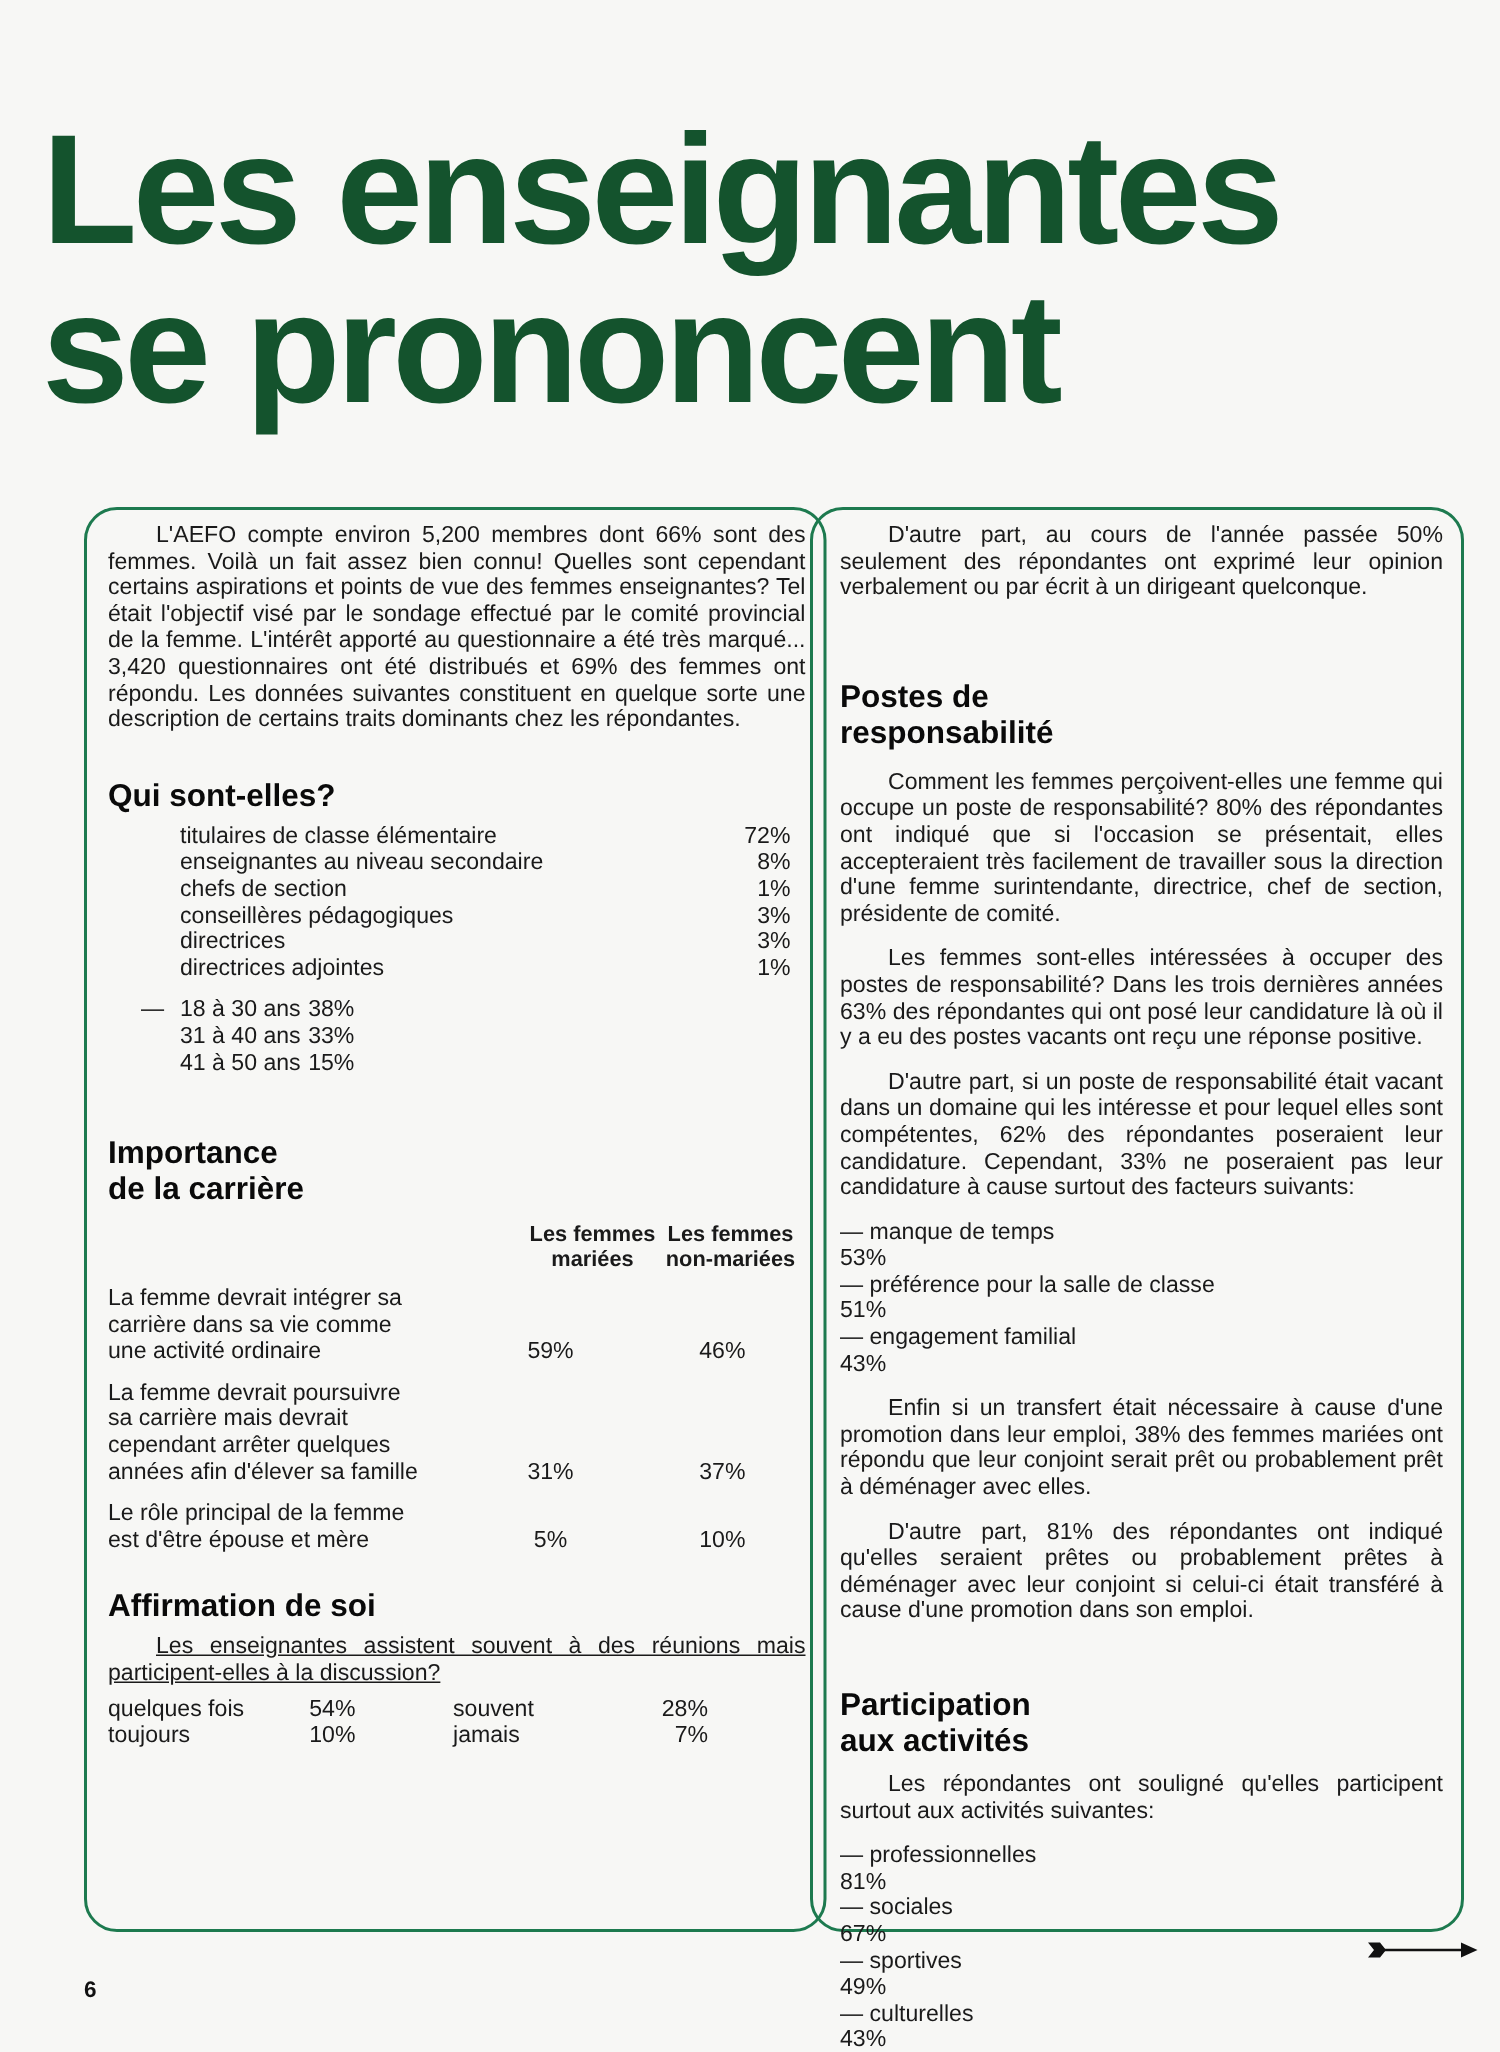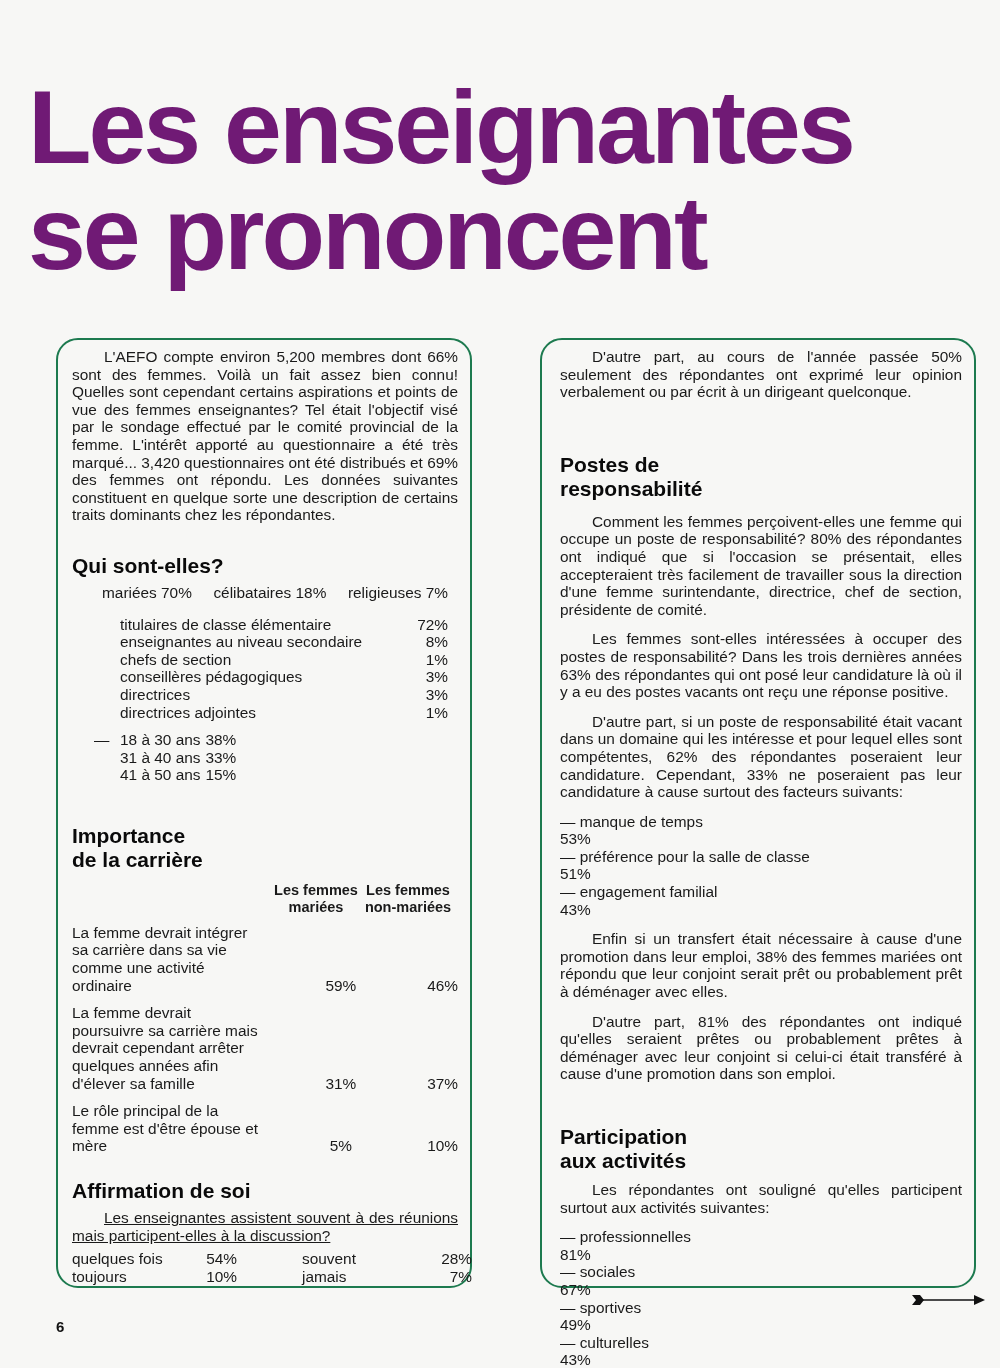--- a/index.html
+++ b/index.html
@@ -11,35 +11,35 @@
     position: relative;
     overflow: hidden;
   }
   .title {
     position: absolute; left: 28px; top: 74px;
     font-family: "Liberation Sans", sans-serif;
     font-weight: bold;
     font-size: 104px;
     line-height: 106px;
     letter-spacing: -3px;
-    color: #701a75;
+    color: #14532d;
     transform: scaleX(1.0);
     margin: 0;
   }
   .title span { display: block; }
   .box {
     position: absolute;
     border: 2.5px solid #1d7a4f;
     border-radius: 22px;
     box-sizing: border-box;
     font-size: 15.4px;
     line-height: 17.6px;
     color: #1a1a1a;
   }
-  .box.left { left: 56px; top: 338px; width: 416px; height: 950px; padding: 8px 12px 10px 14px; }
+  .box.left { left: 56px; top: 338px; width: 495px; height: 950px; padding: 8px 12px 10px 14px; }
   .box.right { left: 540px; top: 338px; width: 436px; height: 950px; padding: 8px 12px 10px 18px; }
   p { margin: 0 0 12px 0; text-align: justify; text-indent: 32px; }
   h2 {
     font-weight: bold; font-size: 21px; line-height: 24px; margin: 0 0 6px 0; color: #0a0a0a;
   }
   .row { display: flex; justify-content: space-between; }
   .status-line { display: flex; justify-content: space-between; padding: 0 10px 0 30px; margin: 2px 0 14px 0; }
   .roles { padding-left: 48px; padding-right: 10px; margin-bottom: 10px; }
   .ages { padding-left: 22px; margin-bottom: 40px; }
   .ages .agerow { display: flex; }
@@ -64,25 +64,20 @@
 
 <h1 class="title">
   <span>Les enseignantes</span>
   <span>se prononcent</span>
 </h1>
 
 <div class="box left">
   <p style="margin-bottom:30px;">L'AEFO compte environ 5,200 membres dont 66% sont des femmes. Voilà un fait assez bien connu! Quelles sont cependant certains aspirations et points de vue des femmes enseignantes? Tel était l'objectif visé par le sondage effectué par le comité provincial de la femme. L'intérêt apporté au questionnaire a été très marqué... 3,420 questionnaires ont été distribués et 69% des femmes ont répondu. Les données suivantes constituent en quelque sorte une description de certains traits dominants chez les répondantes.</p>
 
   <h2>Qui sont-elles?</h2>
-  <div class="status-line">
-    <span><span>mariées</span> <span>70%</span></span>
-    <span><span>célibataires</span> <span>18%</span></span>
-    <span><span>religieuses</span> <span>7%</span></span>
-  </div>
   <div class="roles">
     <div class="row">
         <span>titulaires de classe élémentaire</span>
         <span>72%</span>
       </div>
     <div class="row">
         <span>enseignantes au niveau secondaire</span>
         <span>8%</span>
       </div>
     <div class="row">

